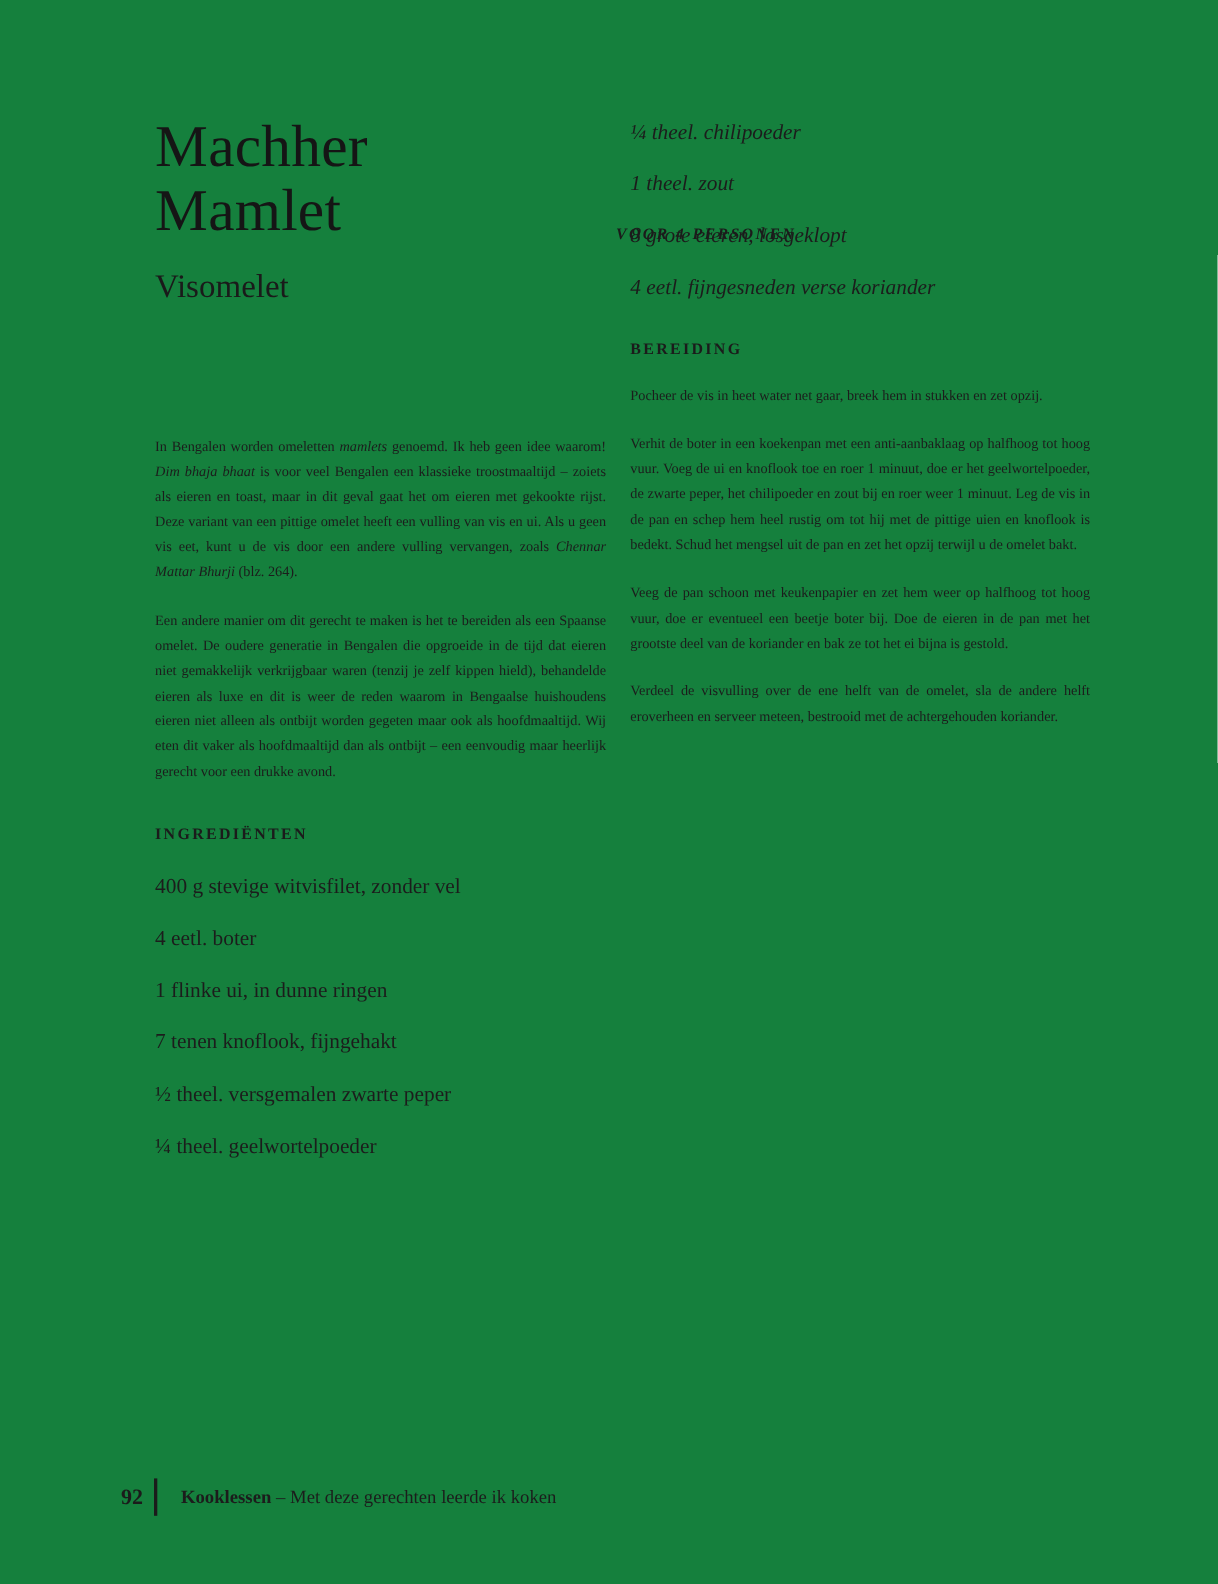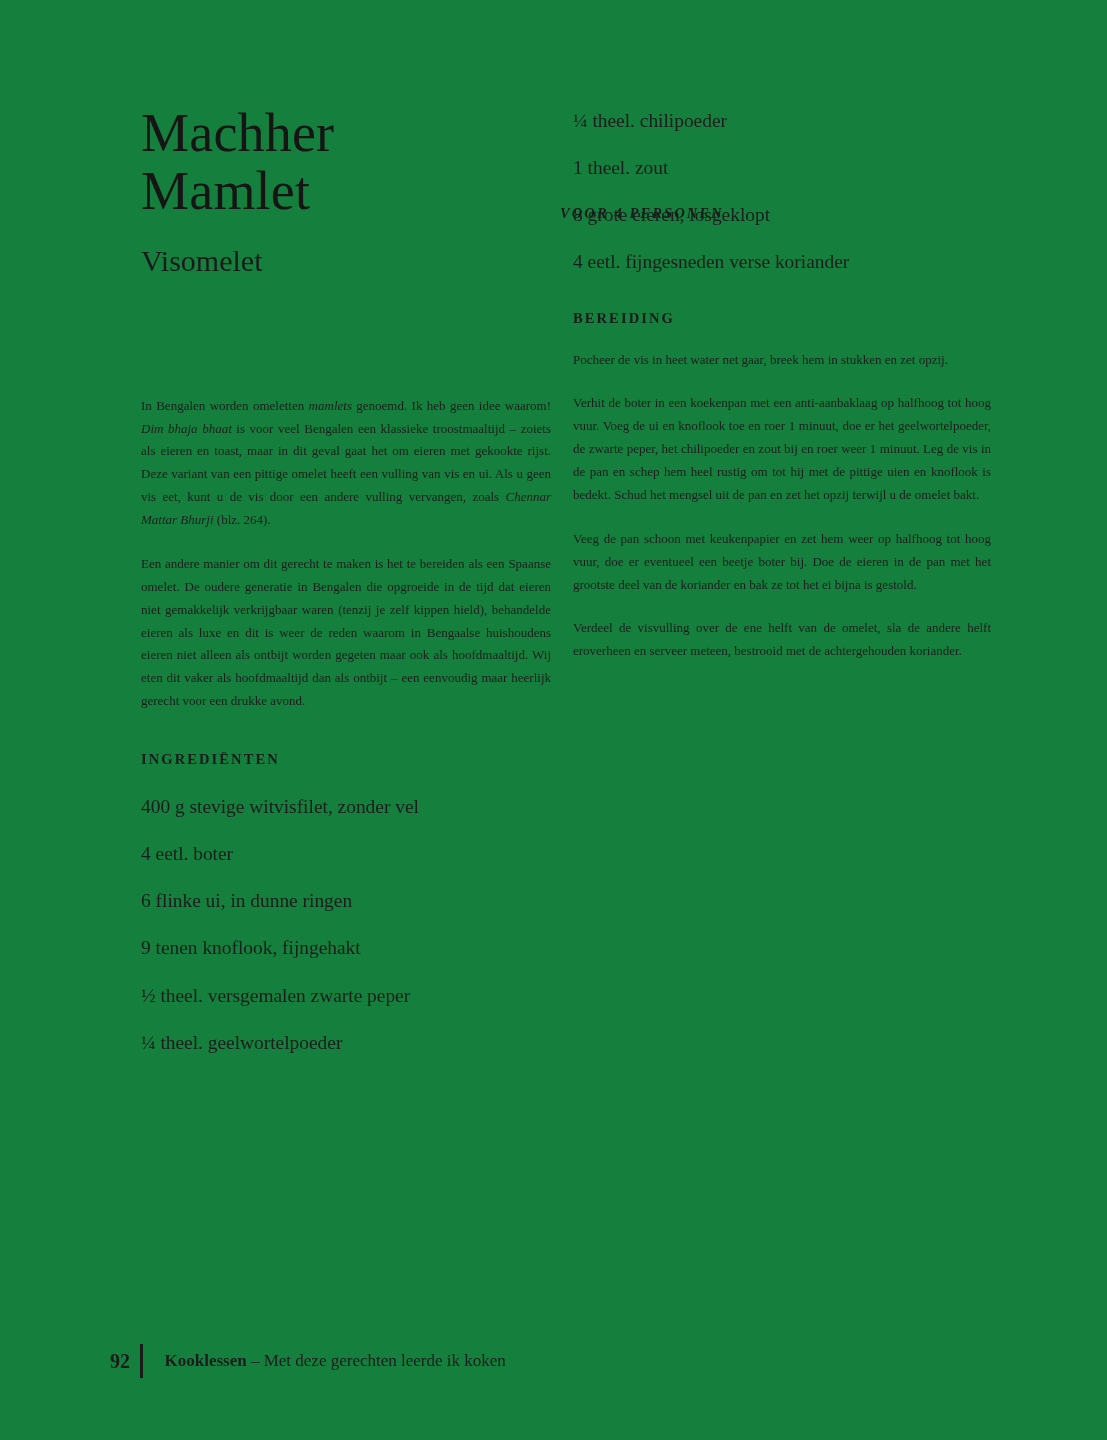--- a/index.html
+++ b/index.html
@@ -91,21 +91,21 @@
     margin: 0;
     padding: 0;
   }
   .ing-list li {
     font-size: 19.4px;
     line-height: 1.76;
     margin: 0 0 13px 0;
     color: #1c1c1c;
   }
   .ing-list.first-list { margin-top: 22px; }
-  .ing-list.cont-list { margin-top: 0; }
+  .ing-list.cont-list { margin-top: 0; font-style: italic; }
 
   .prep-head { margin-top: 30px; margin-bottom: 0; }
   .prep-block { margin-top: 22px; }
 
   .right-top-list { margin-top: 116px; }
 
   
   .footer {
     position: absolute;
     left: 110px;
@@ -150,22 +150,22 @@
     <div class="intro-block">
       <p class="body-p"><span>In Bengalen worden omeletten </span><span style="font-style: italic;">mamlets</span><span> genoemd. Ik heb geen idee waarom! </span><span style="font-style: italic;">Dim bhaja bhaat</span><span> is voor veel Bengalen een klassieke troostmaaltijd – zoiets als eieren en toast, maar in dit geval gaat het om eieren met gekookte rijst. Deze variant van een pittige omelet heeft een vulling van vis en ui. Als u geen vis eet, kunt u de vis door een andere vulling vervangen, zoals </span><span style="font-style: italic;">Chennar Mattar Bhurji</span><span> (blz. 264).</span></p>
       <p class="body-p"><span>Een andere manier om dit gerecht te maken is het te bereiden als een Spaanse omelet. De oudere generatie in Bengalen die opgroeide in de tijd dat eieren niet gemakkelijk verkrijgbaar waren (tenzij je zelf kippen hield), behandelde eieren als luxe en dit is weer de reden waarom in Bengaalse huishoudens eieren niet alleen als ontbijt worden gegeten maar ook als hoofdmaaltijd. Wij eten dit vaker als hoofdmaaltijd dan als ontbijt – een eenvoudig maar heerlijk gerecht voor een drukke avond.</span></p>
     </div>
 
     <h3 class="smallcap-head ing-head">INGREDIËNTEN</h3>
 
     <ul class="ing-list first-list">
         <li>400 g stevige witvisfilet, zonder vel</li>
         <li>4 eetl. boter</li>
-        <li>6 flinke ui, in dunne ringen</li>
-        <li>9 tenen knoflook, fijngehakt</li>
+        <li>1 flinke ui, in dunne ringen</li>
+        <li>7 tenen knoflook, fijngehakt</li>
         <li>½ theel. versgemalen zwarte peper</li>
         <li>¼ theel. geelwortelpoeder</li>
       </ul>
 
   </div>
 
   <div class="serves">
     <h3 class="smallcap-head">VOOR 4 PERSONEN</h3>
   </div>
 

